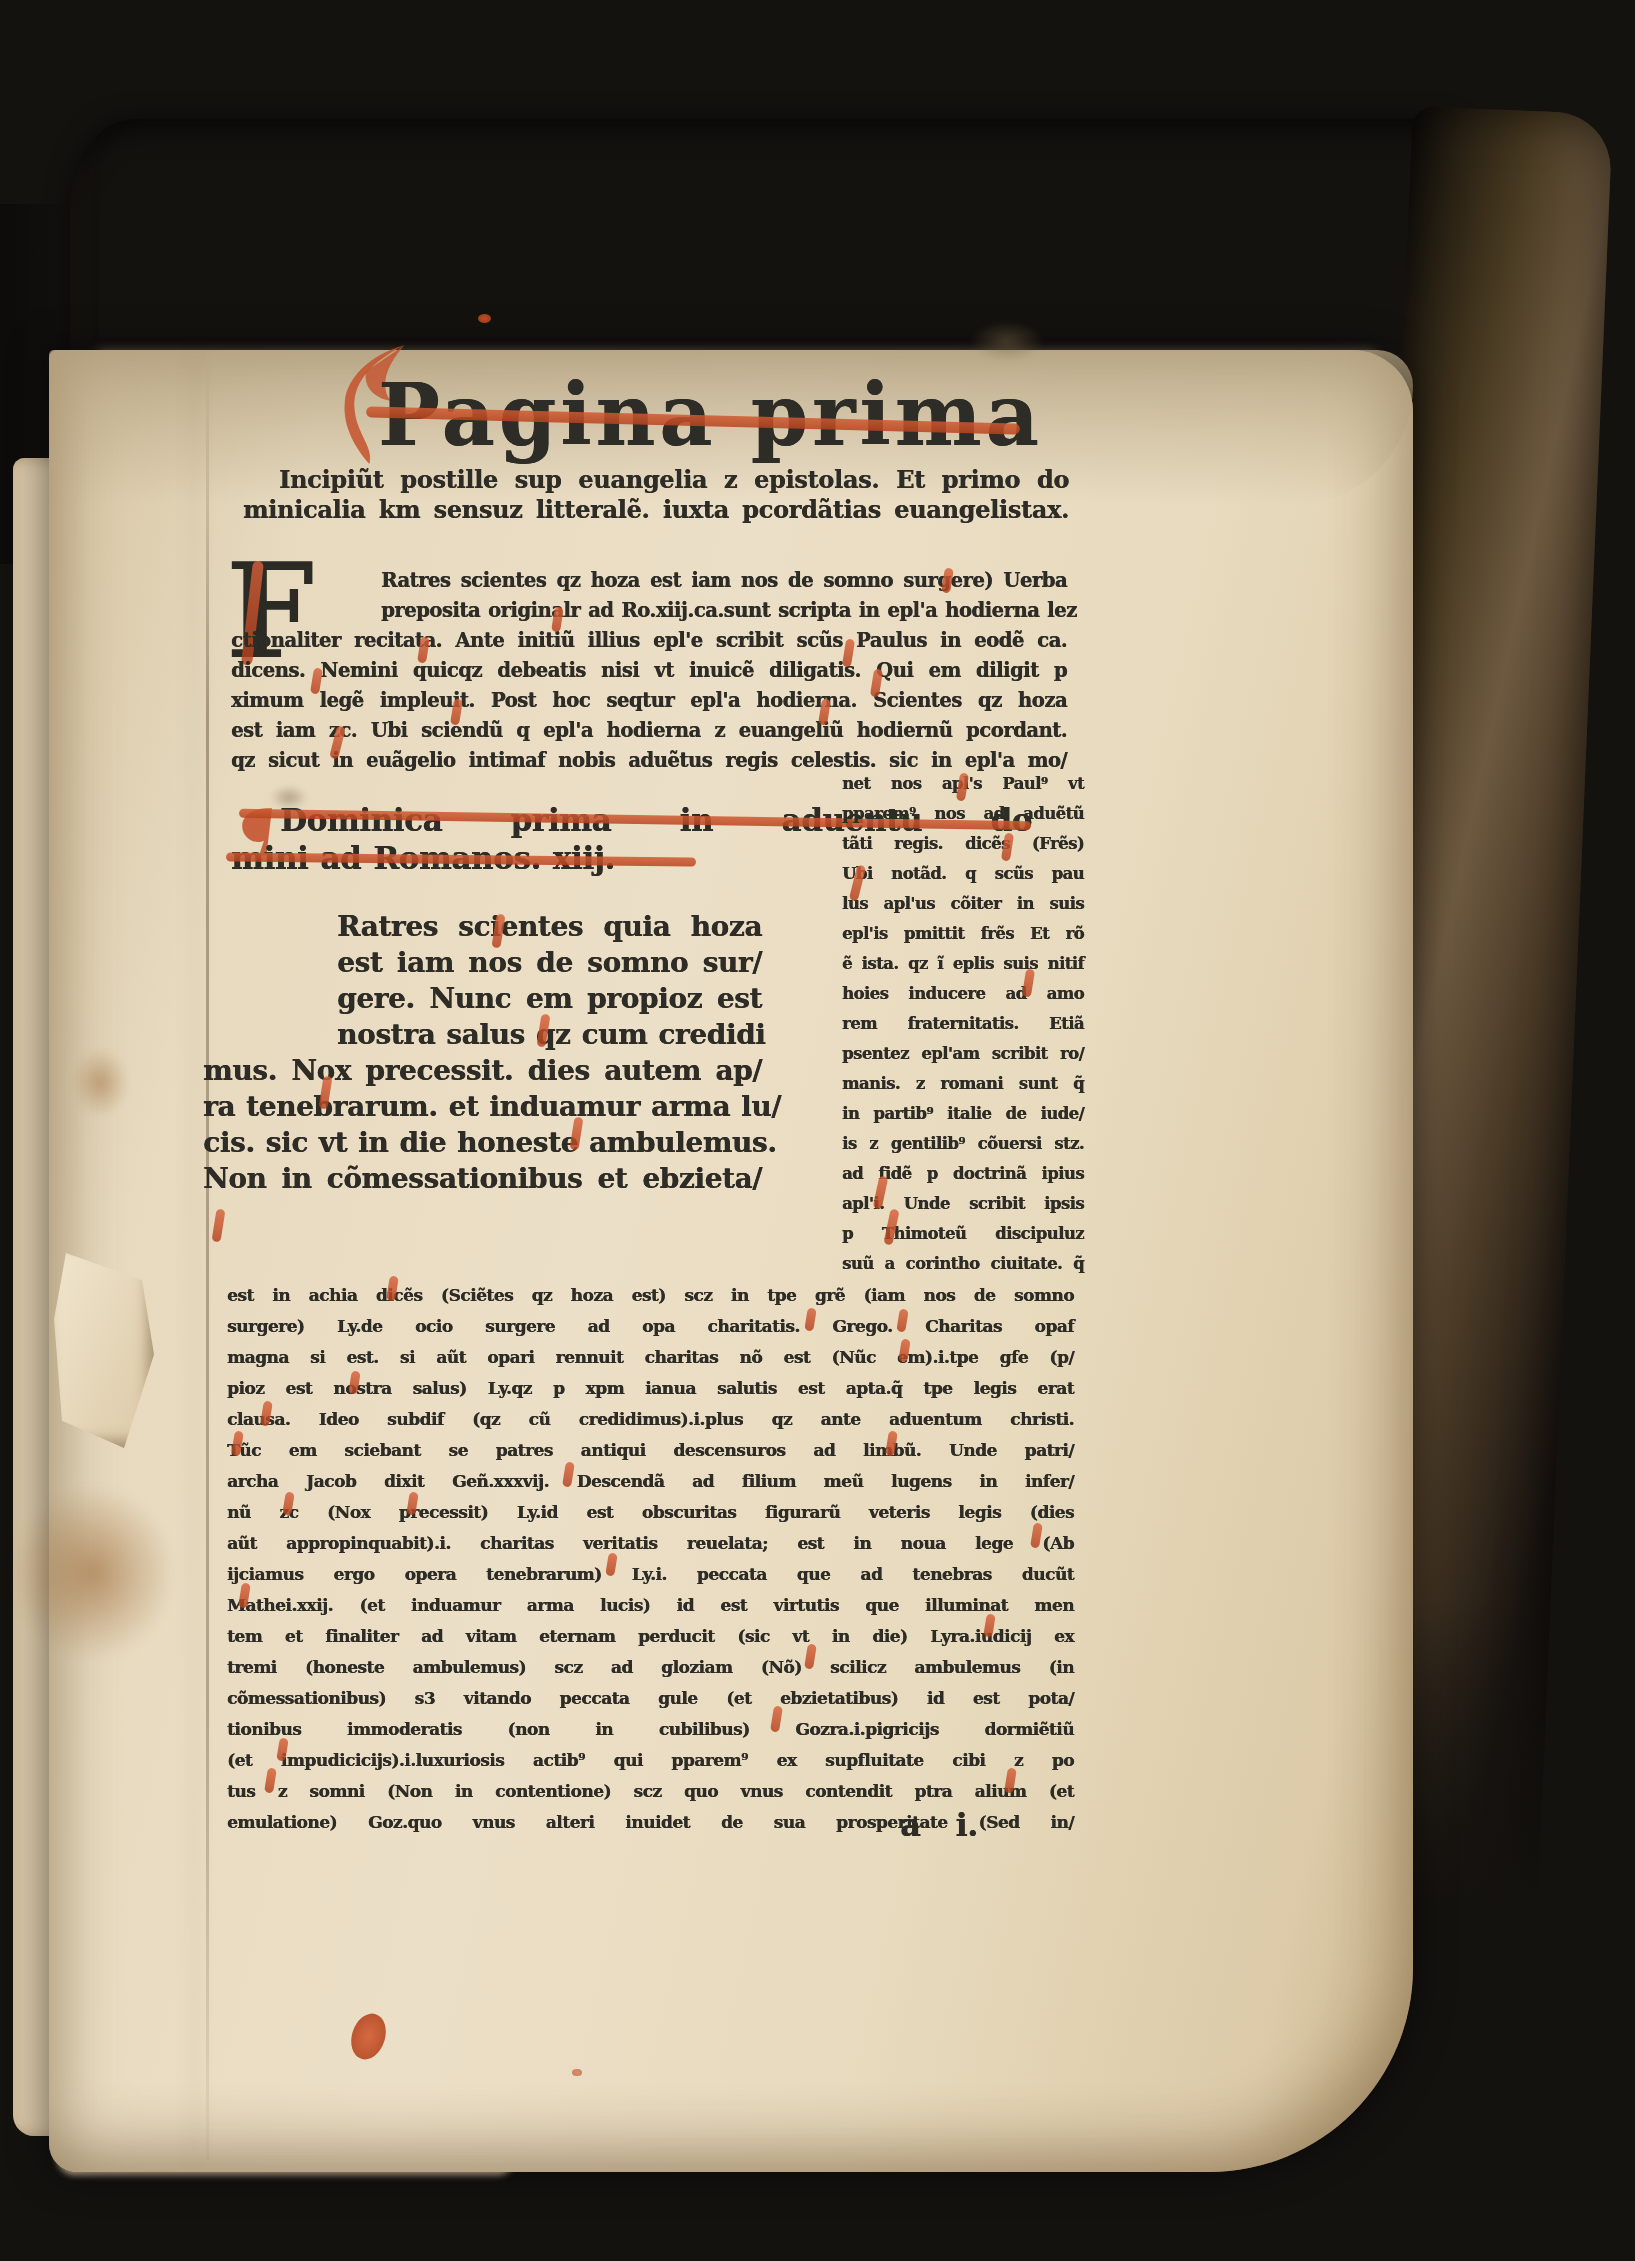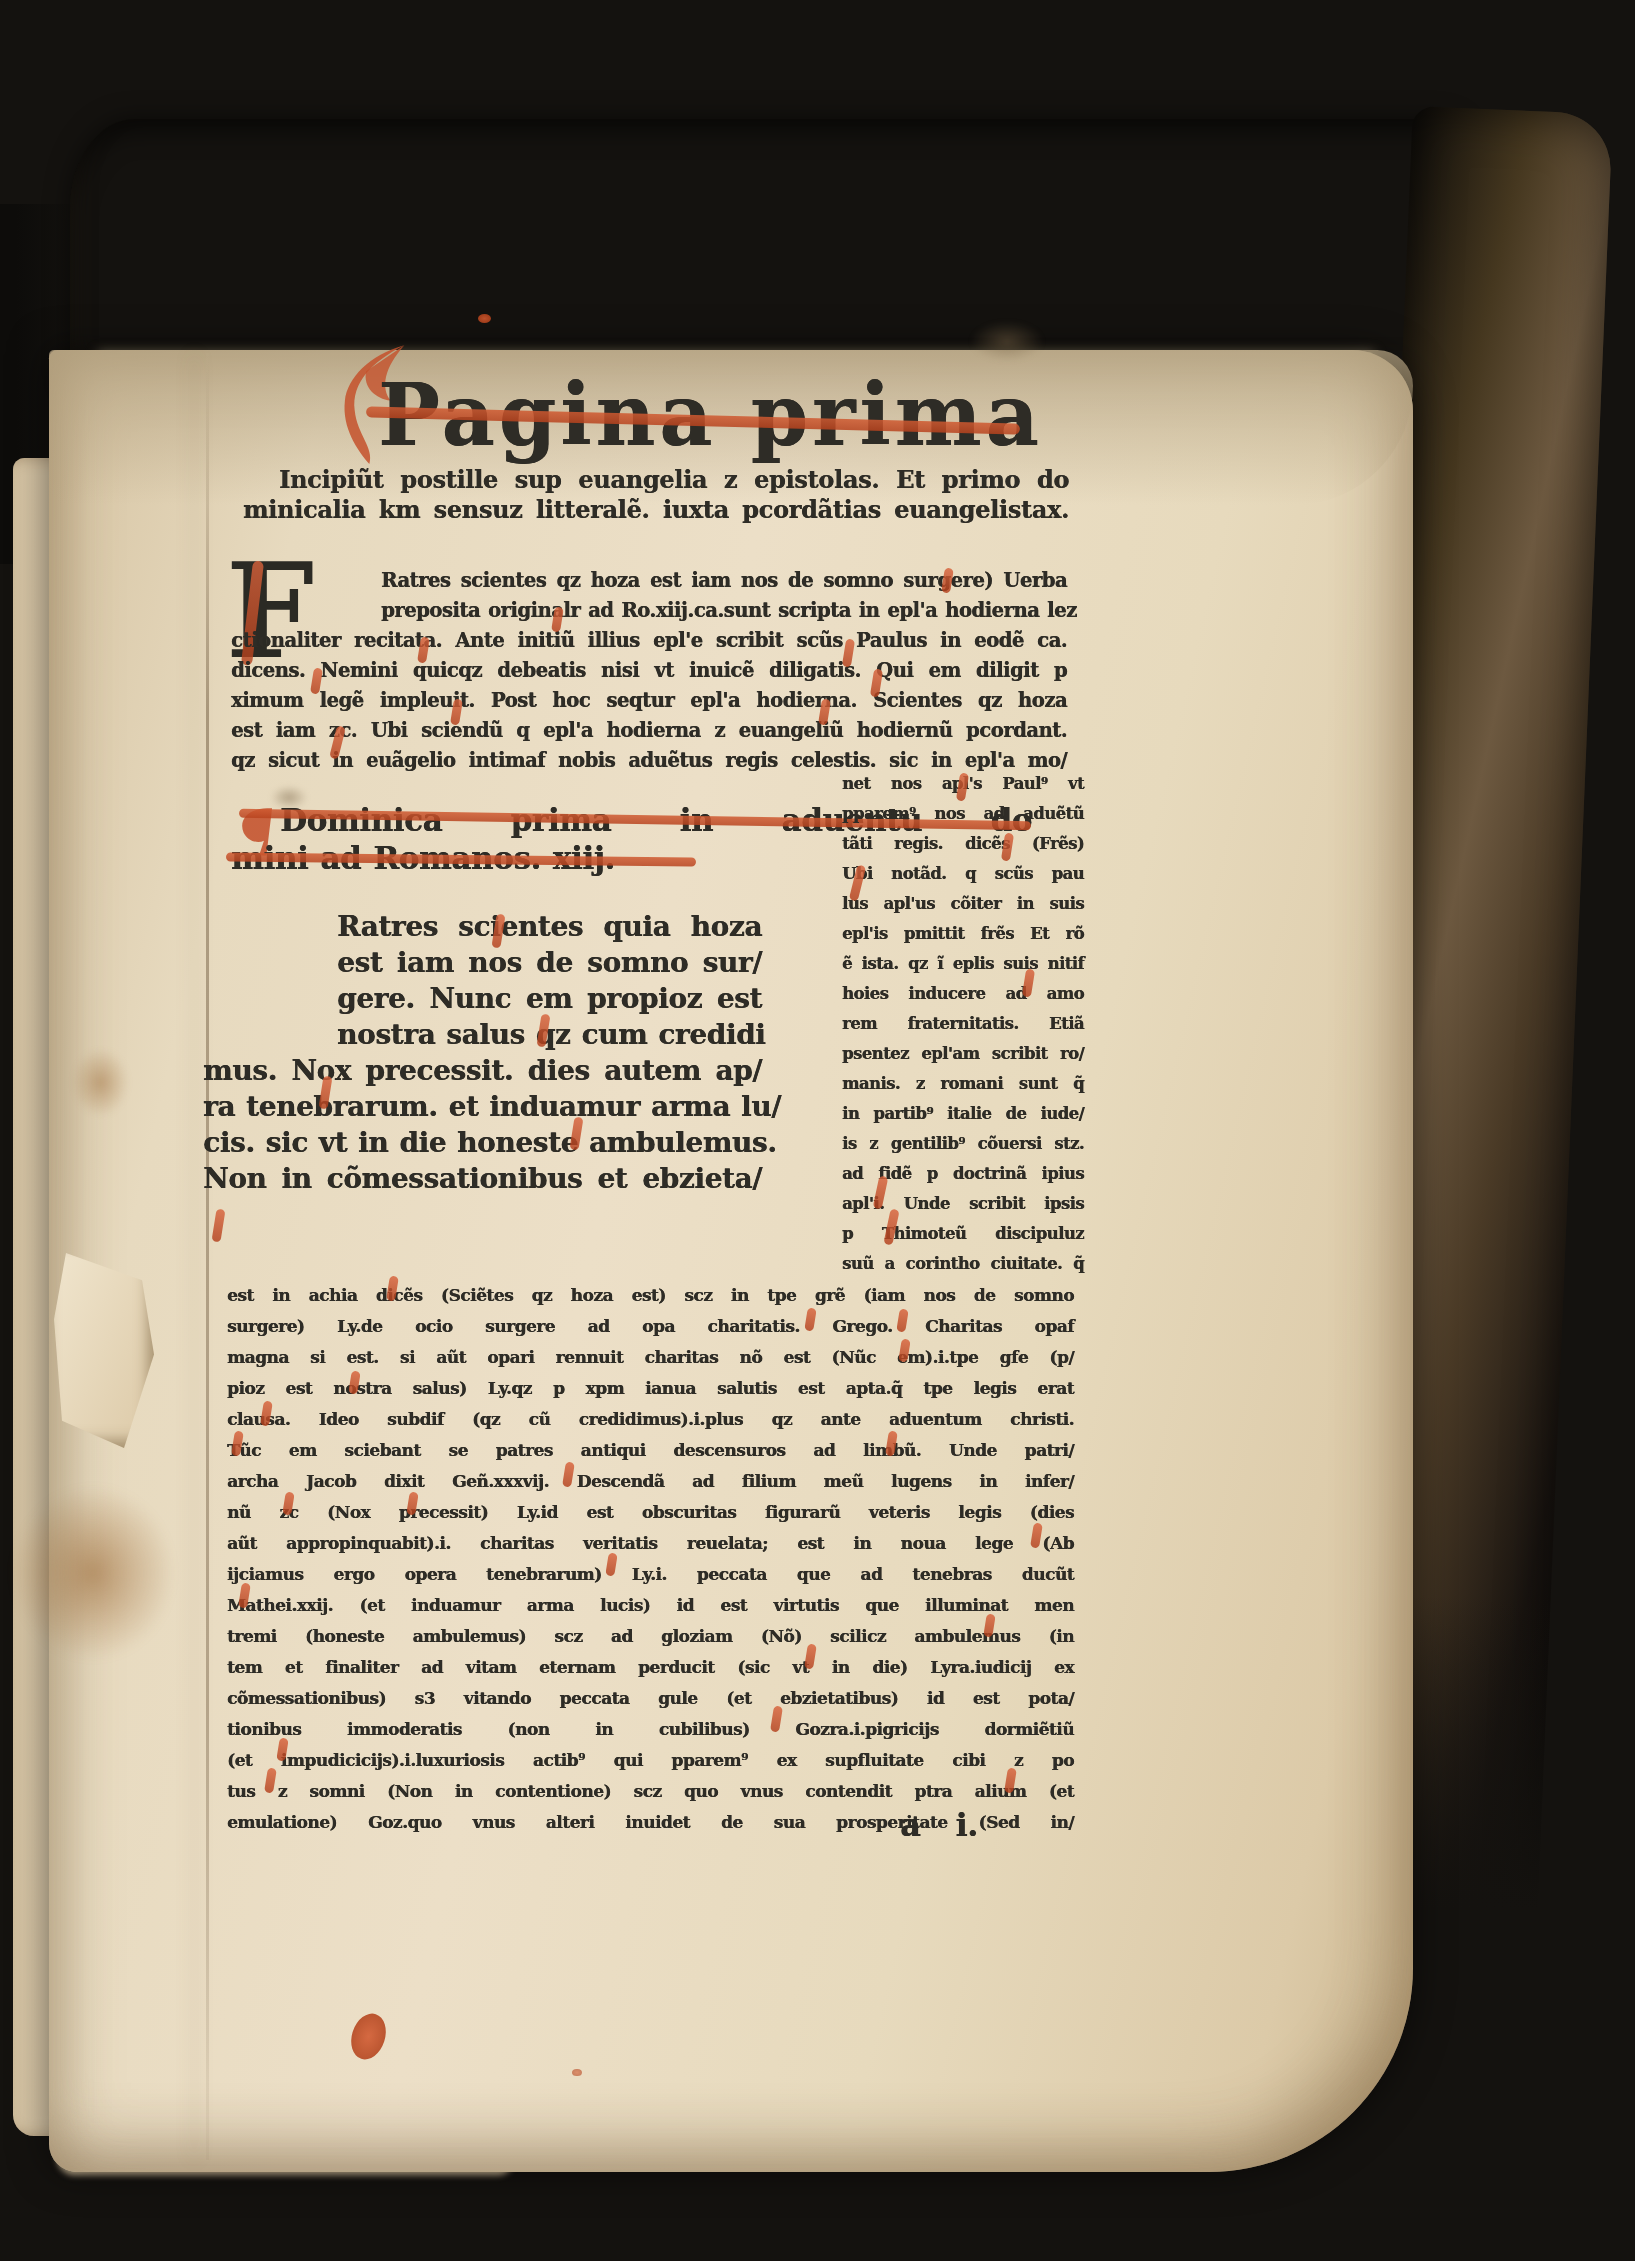--- a/index.html
+++ b/index.html
@@ -188,22 +188,22 @@
     <div class="tl">surgere) Ly.de ocio surgere ad opa charitatis. Grego. Charitas opaf</div>
     <div class="tl">magna si est. si aũt opari rennuit charitas nõ est (Nũc em).i.tpe gfe (p/</div>
     <div class="tl">pioz est nostra salus) Ly.qz p xpm ianua salutis est apta.q̃ tpe legis erat</div>
     <div class="tl">clausa. Ideo subdif (qz cũ credidimus).i.plus qz ante aduentum christi.</div>
     <div class="tl">Tũc em sciebant se patres antiqui descensuros ad limbũ. Unde patri/</div>
     <div class="tl">archa Jacob dixit Geñ.xxxvij. Descendã ad filium meũ lugens in infer/</div>
     <div class="tl">nũ zc (Nox precessit) Ly.id est obscuritas figurarũ veteris legis (dies</div>
     <div class="tl">aũt appropinquabit).i. charitas veritatis reuelata; est in noua lege (Ab</div>
     <div class="tl">ijciamus ergo opera tenebrarum) Ly.i. peccata que ad tenebras ducũt</div>
     <div class="tl">Mathei.xxij. (et induamur arma lucis) id est virtutis que illuminat men</div>
+    <div class="tl">tem et finaliter ad vitam eternam perducit (sic vt in die) Lyra.iudicij ex</div>
     <div class="tl">tremi (honeste ambulemus) scz ad gloziam (Nõ) scilicz ambulemus (in</div>
-    <div class="tl">tem et finaliter ad vitam eternam perducit (sic vt in die) Lyra.iudicij ex</div>
     <div class="tl">cõmessationibus) s3 vitando peccata gule (et ebzietatibus) id est pota/</div>
     <div class="tl">tionibus immoderatis (non in cubilibus) Gozra.i.pigricijs dormiẽtiũ</div>
     <div class="tl">(et impudicicijs).i.luxuriosis actib⁹ qui pparem⁹ ex supfluitate cibi z po</div>
     <div class="tl">tus z somni (Non in contentione) scz quo vnus contendit ptra alium (et</div>
     <div class="tl">emulatione) Goz.quo vnus alteri inuidet de sua prosperitate (Sed in/</div>
   </div>
 
 <div class="tblock signature ink">a i.</div>
 
 <div class="rub" style="left: 943px; top: 568px; height: 24.5px; transform: rotate(9deg);"></div>

